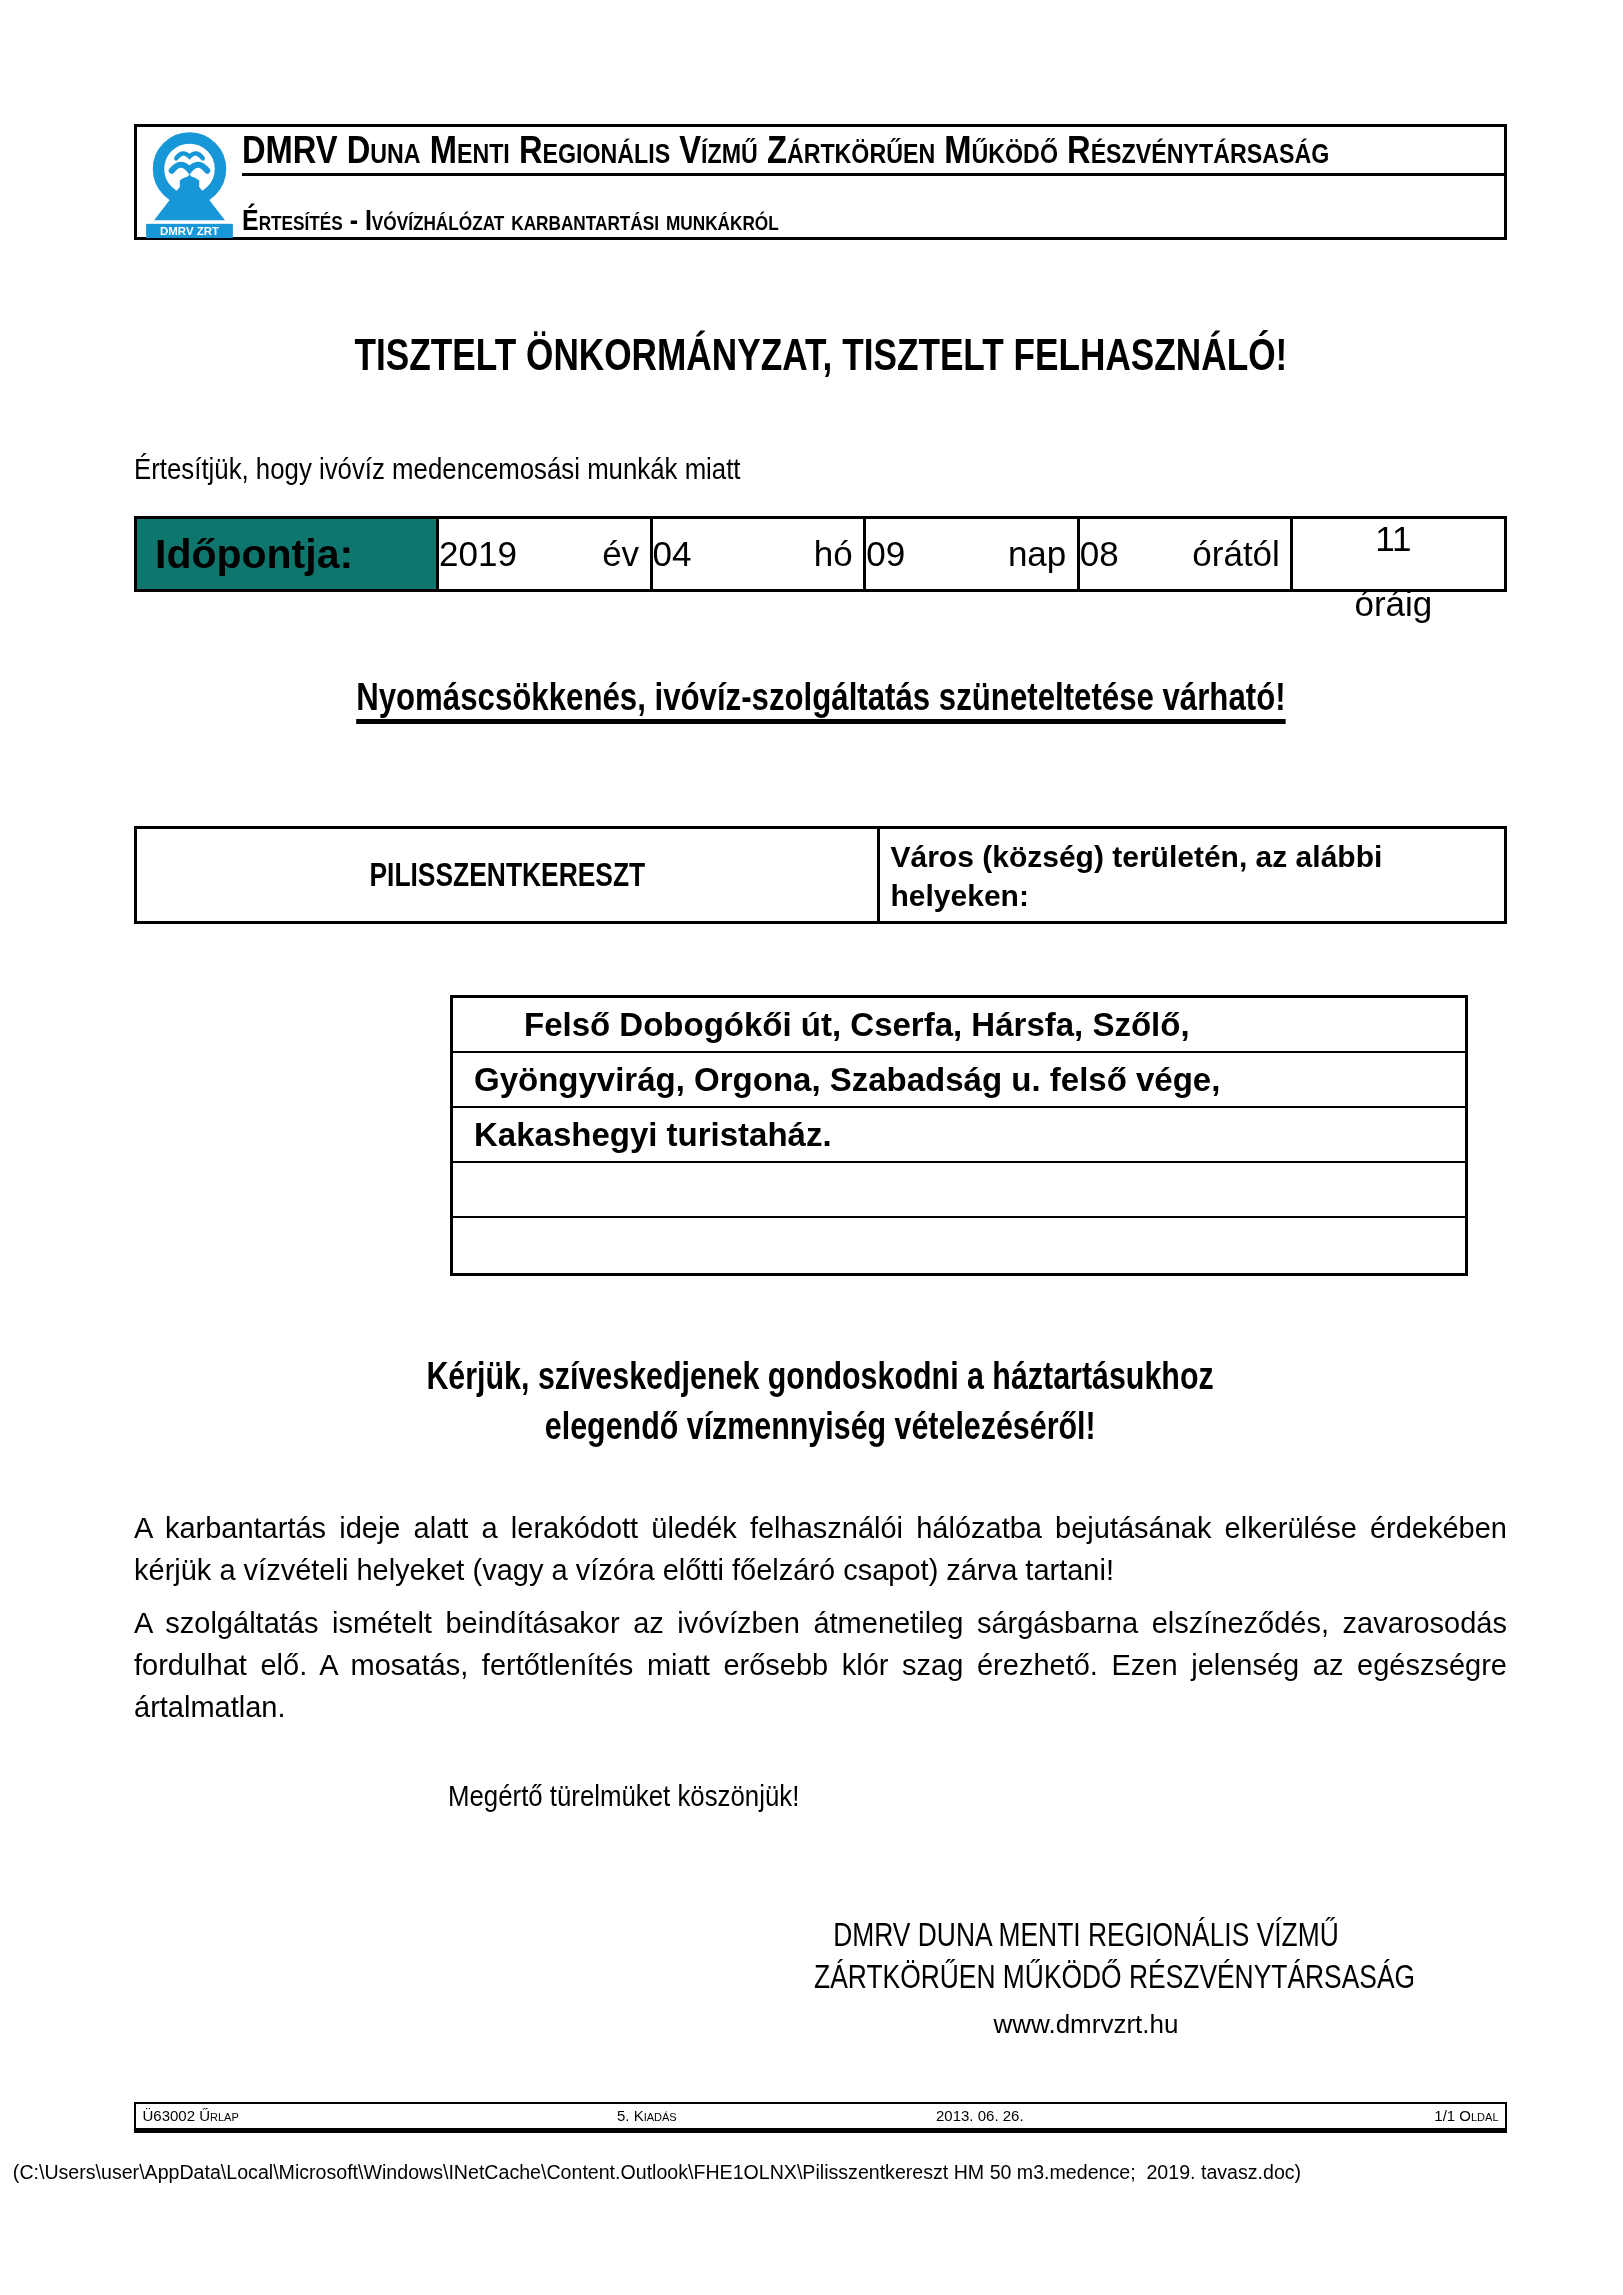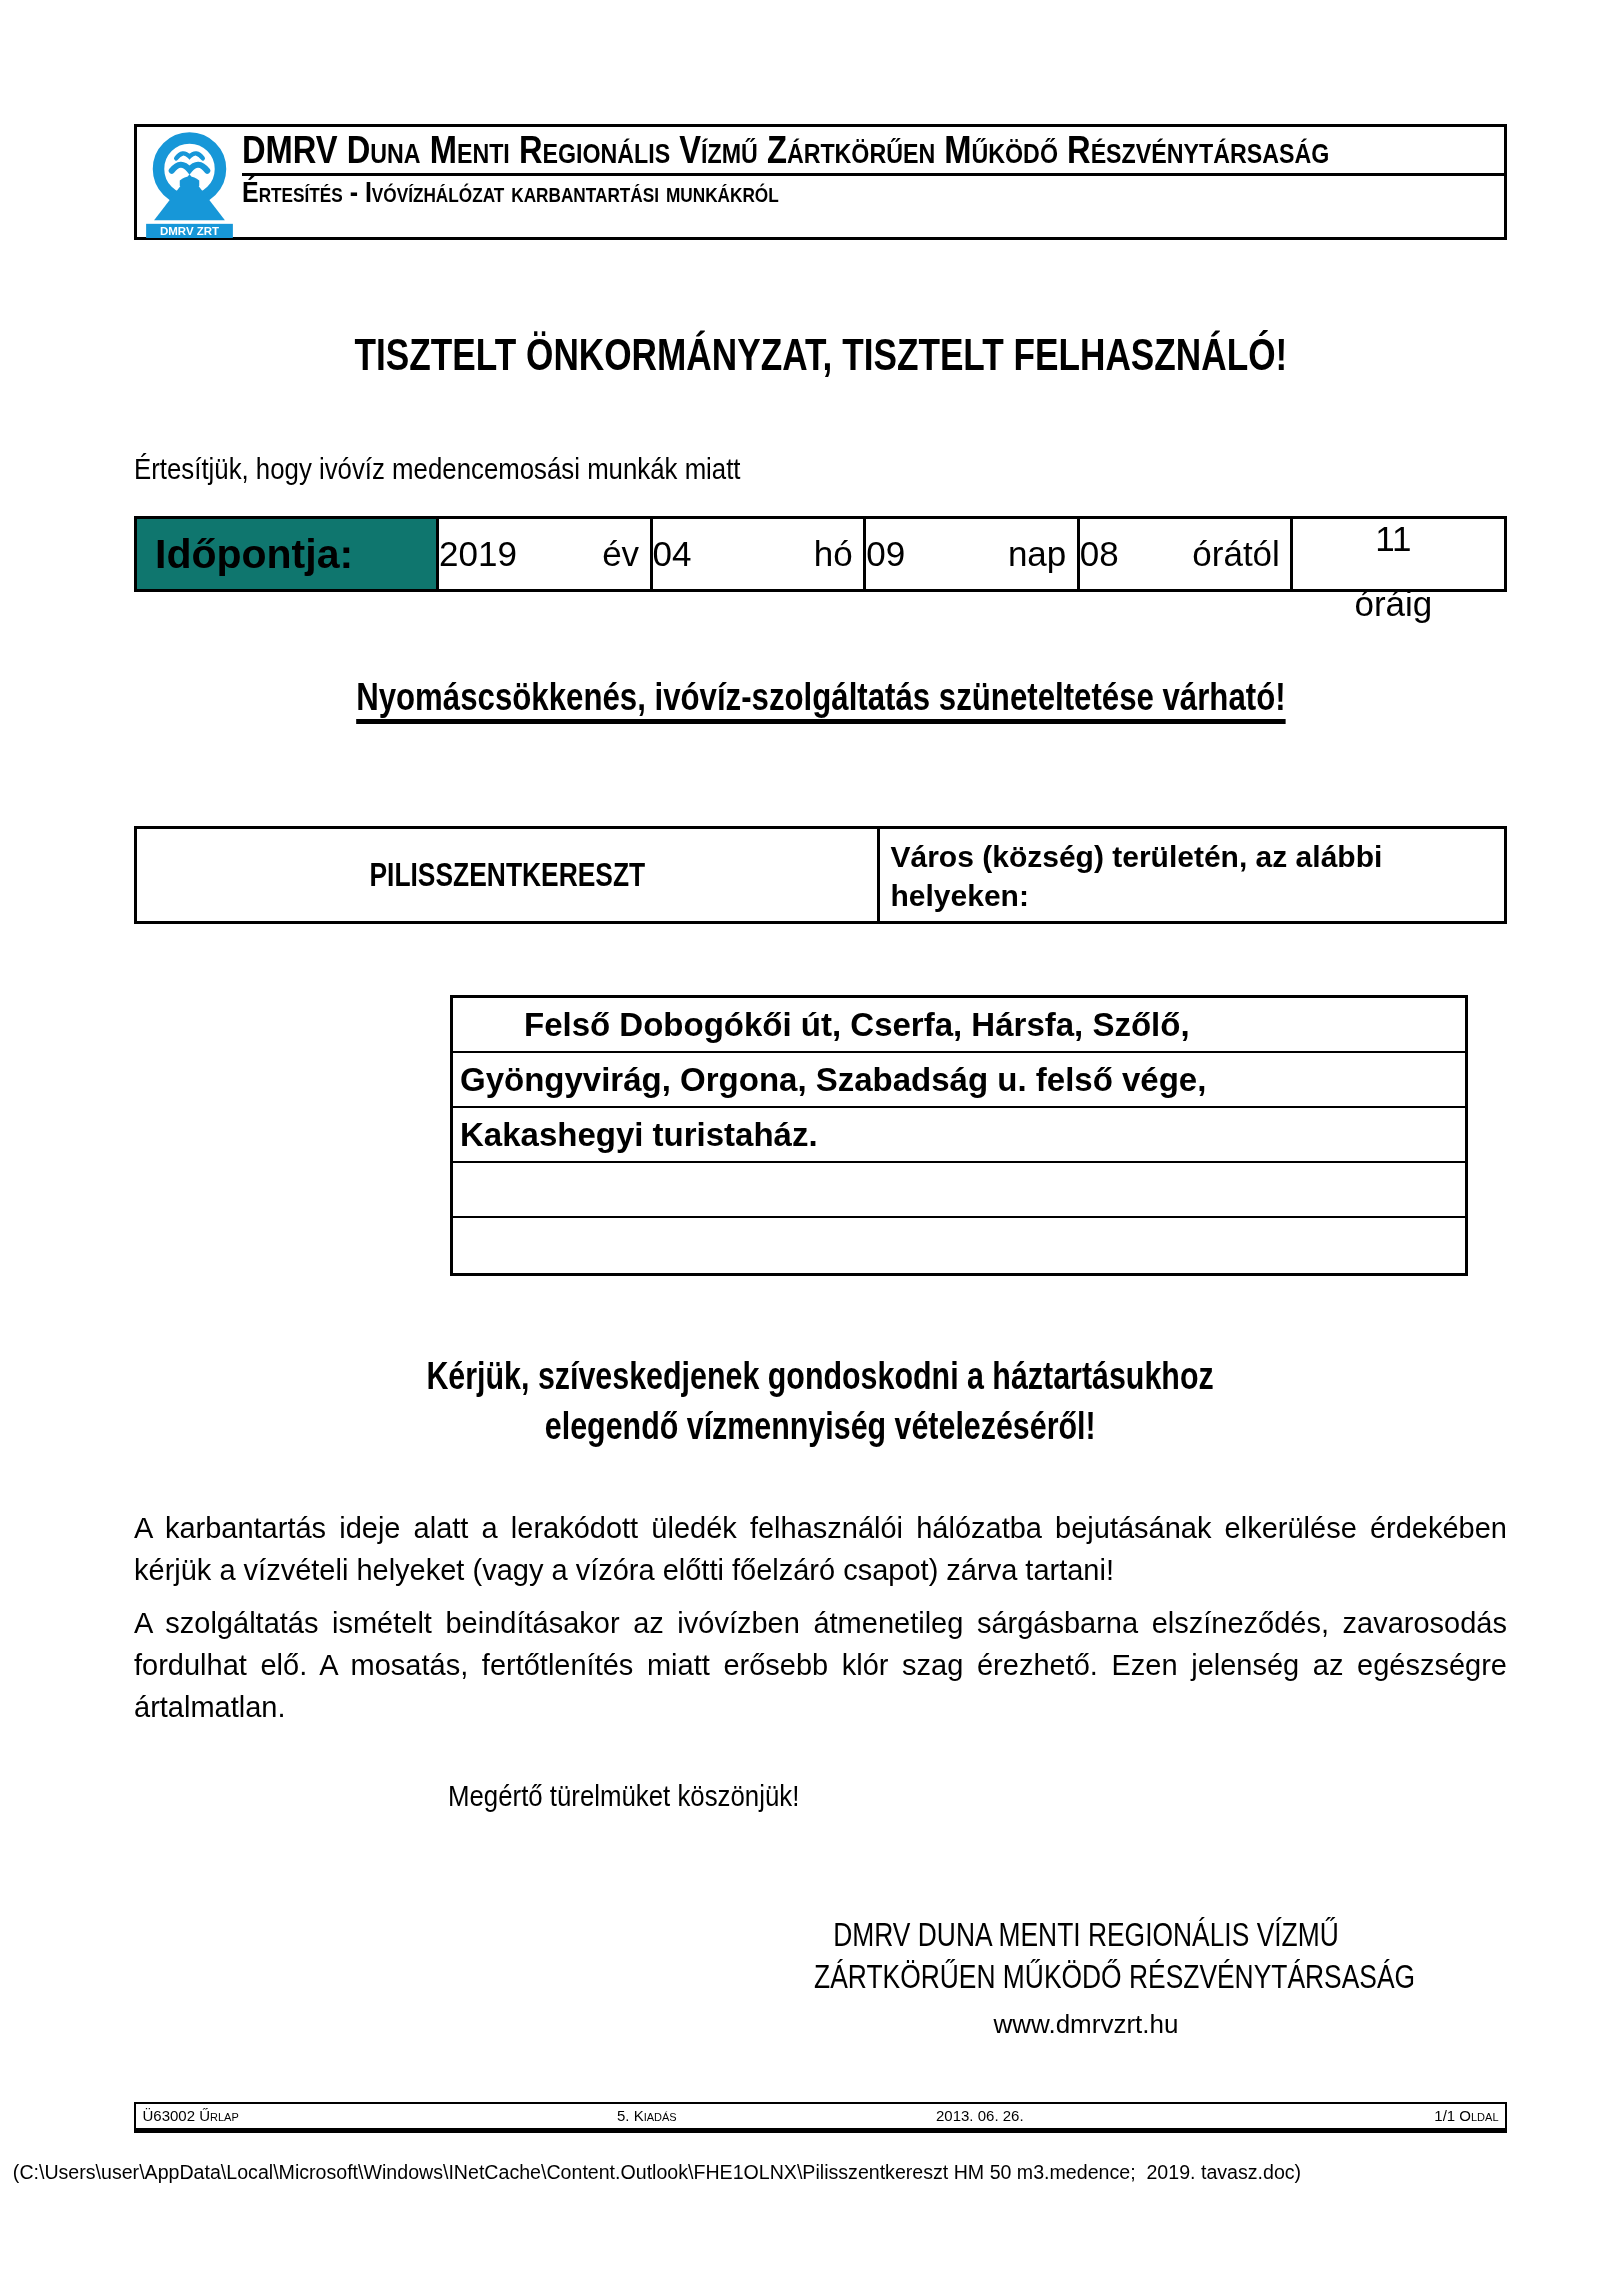--- a/index.html
+++ b/index.html
@@ -10,21 +10,21 @@
   .cond { display:inline-block; transform:scaleX(0.80); transform-origin:center; white-space:nowrap; }
   .cond-l { display:inline-block; transform:scaleX(0.86); transform-origin:0 50%; white-space:nowrap; }
 
   
   .header { position:absolute; left:134px; top:124px; width:1373px; height:116px;
             border:3.9px solid #000; box-sizing:border-box; display:flex; background:#fff; }
   .logo-cell { width:105px; box-sizing:border-box; padding:3.3px 0 0 5.2px; }
   .header-text { flex:1; display:flex; flex-direction:column; min-width:0; }
   .company-row { height:46px; border-bottom:3.3px solid #000; display:flex; align-items:center;
                  font-weight:bold; font-variant:small-caps; font-size:38px; }
-  .subtitle-row { flex:1; display:flex; align-items:flex-start;
+  .subtitle-row { flex:1; display:flex; align-items:flex-end;
                   font-weight:bold; font-variant:small-caps; font-size:29px; }
 
   
   .doc-title { position:absolute; left:134px; top:330px; width:1373px; text-align:center;
                font-size:44px; font-weight:bold; }
   .intro { position:absolute; left:134px; top:452px; font-size:30px; }
 
   
   .schedule { position:absolute; left:134px; top:516px; width:1373px; height:76px;
               border:3.9px solid #000; box-sizing:border-box; display:flex; }
@@ -48,21 +48,21 @@
               display:flex; align-items:center; justify-content:center;
               font-weight:bold; font-size:33px; }
   .location .where-cell { flex:1; box-sizing:border-box; padding:7.9px 0 0 10.5px;
               font-weight:bold; font-size:30px; line-height:1.32; }
   .location .where-inner { width:576px; }
 
   
   .streets { position:absolute; left:406px; top:995px; width:1018px;
              border:3.3px solid #000; box-sizing:border-box;margin-left:44px; }
   .street-row { height:55px; border-bottom:2.6px solid #000; display:flex; align-items:center;
-                font-weight:bold; font-size:33px; padding-left:7px; box-sizing:border-box; }
+                font-weight:bold; font-size:33px; padding-left:21px; box-sizing:border-box; }
   .street-row.first { padding-left:71px; }
   .street-row:last-child { border-bottom:none; }
 
   
   .request { position:absolute; left:134px; top:1351px; width:1373px; text-align:center;
              font-weight:bold; font-size:38px; line-height:50px; }
 
   
   .para { position:absolute; left:134px; width:1373px; font-size:29px; line-height:42px;
           text-align:justify; }

